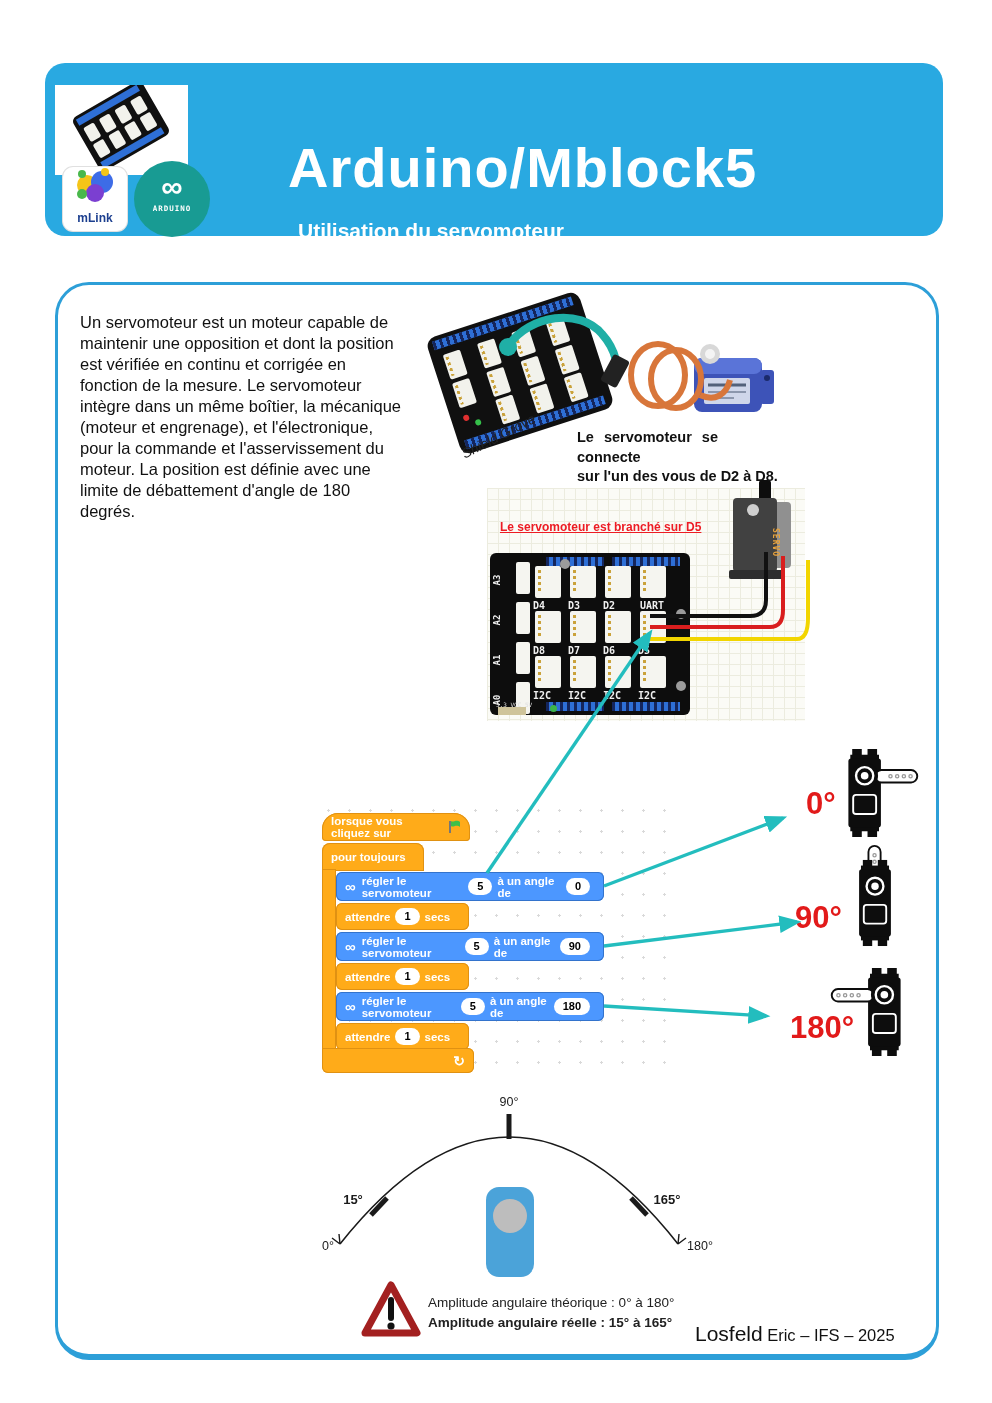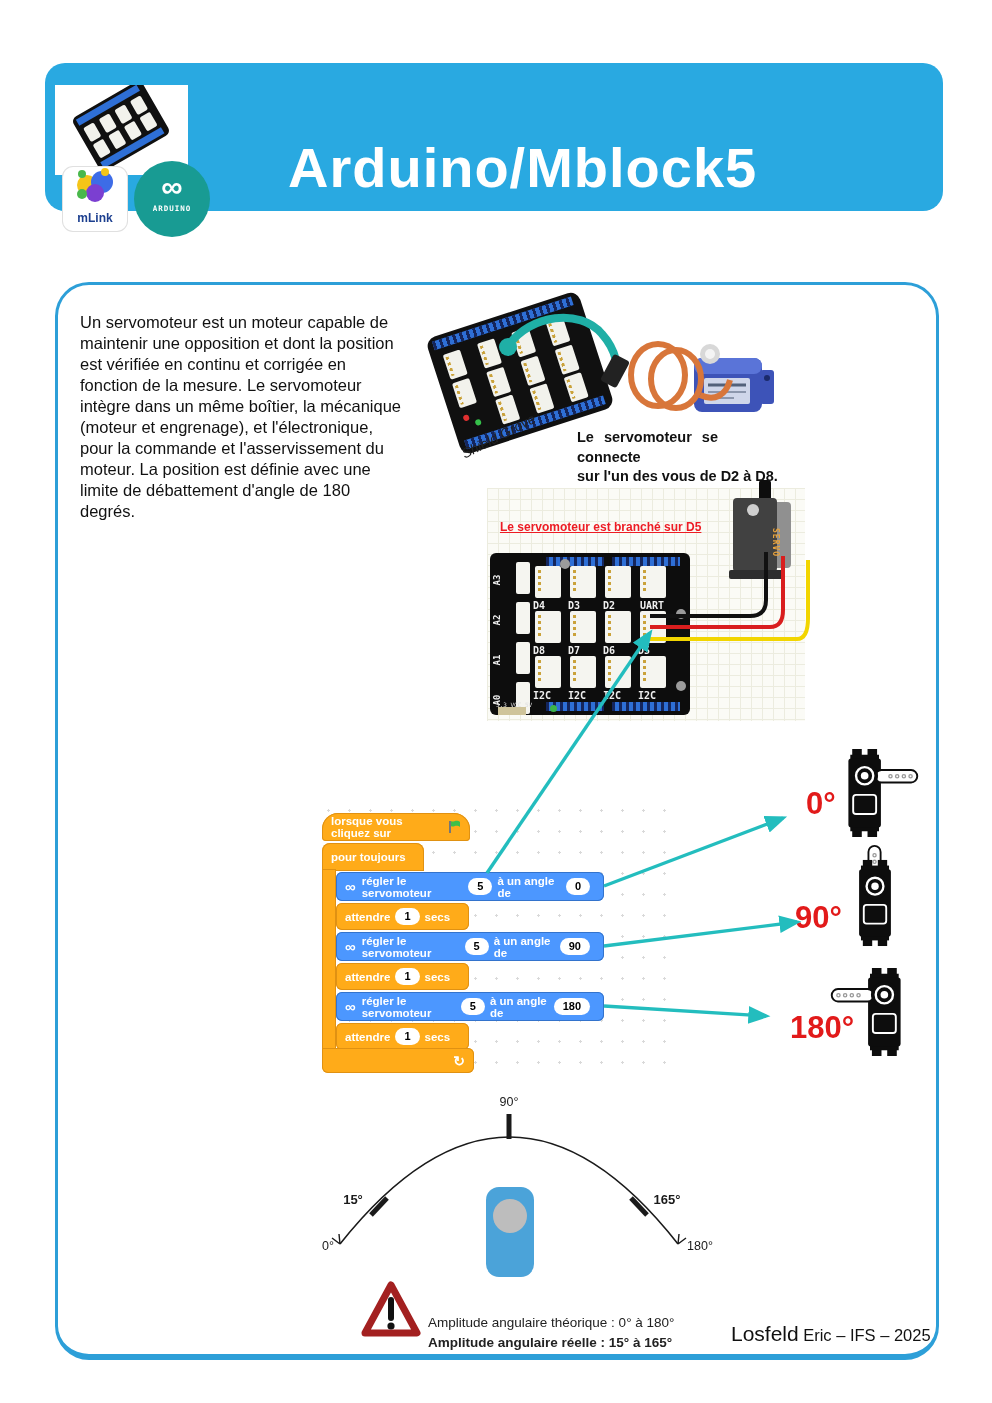--- a/index.html
+++ b/index.html
@@ -1,21 +1,21 @@
 <!DOCTYPE html>
 <html><head>
 <meta charset="utf-8">
 <style>
   * { margin:0; padding:0; box-sizing:border-box; }
   body { background:#fff; font-family:"Liberation Sans", sans-serif; }
   .page { position:relative; width:992px; height:1403px; background:#fff; overflow:hidden; }
   .abs { position:absolute; }
 
   
-  .header { left:45px; top:63px; width:898px; height:148px; background:#29A9E1; border-radius:20px; }
+  .header { left:45px; top:63px; width:898px; height:173px; background:#29A9E1; border-radius:20px; }
   .photo-box { left:55px; top:85px; width:133px; height:90px; background:#fff; overflow:hidden; }
   .mini-board { position:absolute; left:26px; top:10px; width:80px; height:62px; background:#101010; border-radius:6px; transform:rotate(-30deg); }
   .mini-strip { position:absolute; height:7px; background:#2E6FD6; }
   .mini-conn { position:absolute; width:12px; height:16px; background:#f2f2ec; border-radius:2px; }
   .mlink-box { left:63px; top:167px; width:64px; height:64px; background:#fff; border-radius:10px; z-index:5; text-align:center; box-shadow:0 0 0 1px #e0e0e0; }
   .mlink-label { font-size:12px; font-weight:700; color:#1c3f8f; margin-top:-2px; }
   .arduino-circle { left:134px; top:161px; width:76px; height:76px; border-radius:50%; background:#189B93; z-index:4; color:#fff; text-align:center; }
   .infinity { font-size:30px; font-weight:700; line-height:34px; margin-top:9px; }
   .arduino-label { font-size:7.5px; font-weight:700; letter-spacing:1px; font-family:"DejaVu Sans Mono", monospace; }
   .main-title { left:243px; top:72px; color:#fff; font-weight:800; font-size:56px; letter-spacing:1px; font-family:"Liberation Sans", sans-serif; }
@@ -78,23 +78,23 @@
   .loop-foot { left:322px; top:1048px; width:152px; height:25px; border-radius:0 6px 6px 6px; justify-content:flex-end; font-size:14px; }
   .b-servo { left:336px; width:268px; height:29px; border-radius:6px; }
   .b-wait { left:336px; width:133px; height:27px; border-radius:6px; }
   .oval { background:#fff; color:#000; border-radius:999px; padding:1.5px 9px; font-size:11px; font-weight:600; margin:0 5px; line-height:1.2; }
   .inf { font-size:15px; font-weight:800; margin-right:6px; line-height:1; }
 
   
   .angle-label { position:absolute; color:#E21A1A; font-weight:800; font-size:31px; }
 
   
-  .warn-text { left:428px; top:1293px; font-size:13.5px; color:#222; line-height:1.5;margin-top:20px; }
+  .warn-text { left:428px; top:1293px; font-size:13.5px; color:#222; line-height:1.5; }
   .warn-text .b { font-weight:700; }
-  .footer { left:695px; top:1322px; color:#111;margin-left:36px; }
+  .footer { left:695px; top:1322px; color:#111; }
   .footer .big { font-size:21px; }
   .footer .small { font-size:16.5px; }
 
   .overlay { position:absolute; left:0; top:0; z-index:30; pointer-events:none; }
   svg text { font-family:"Liberation Sans", sans-serif; }
 </style>
 </head>
 <body>
 
 <div class="page">

